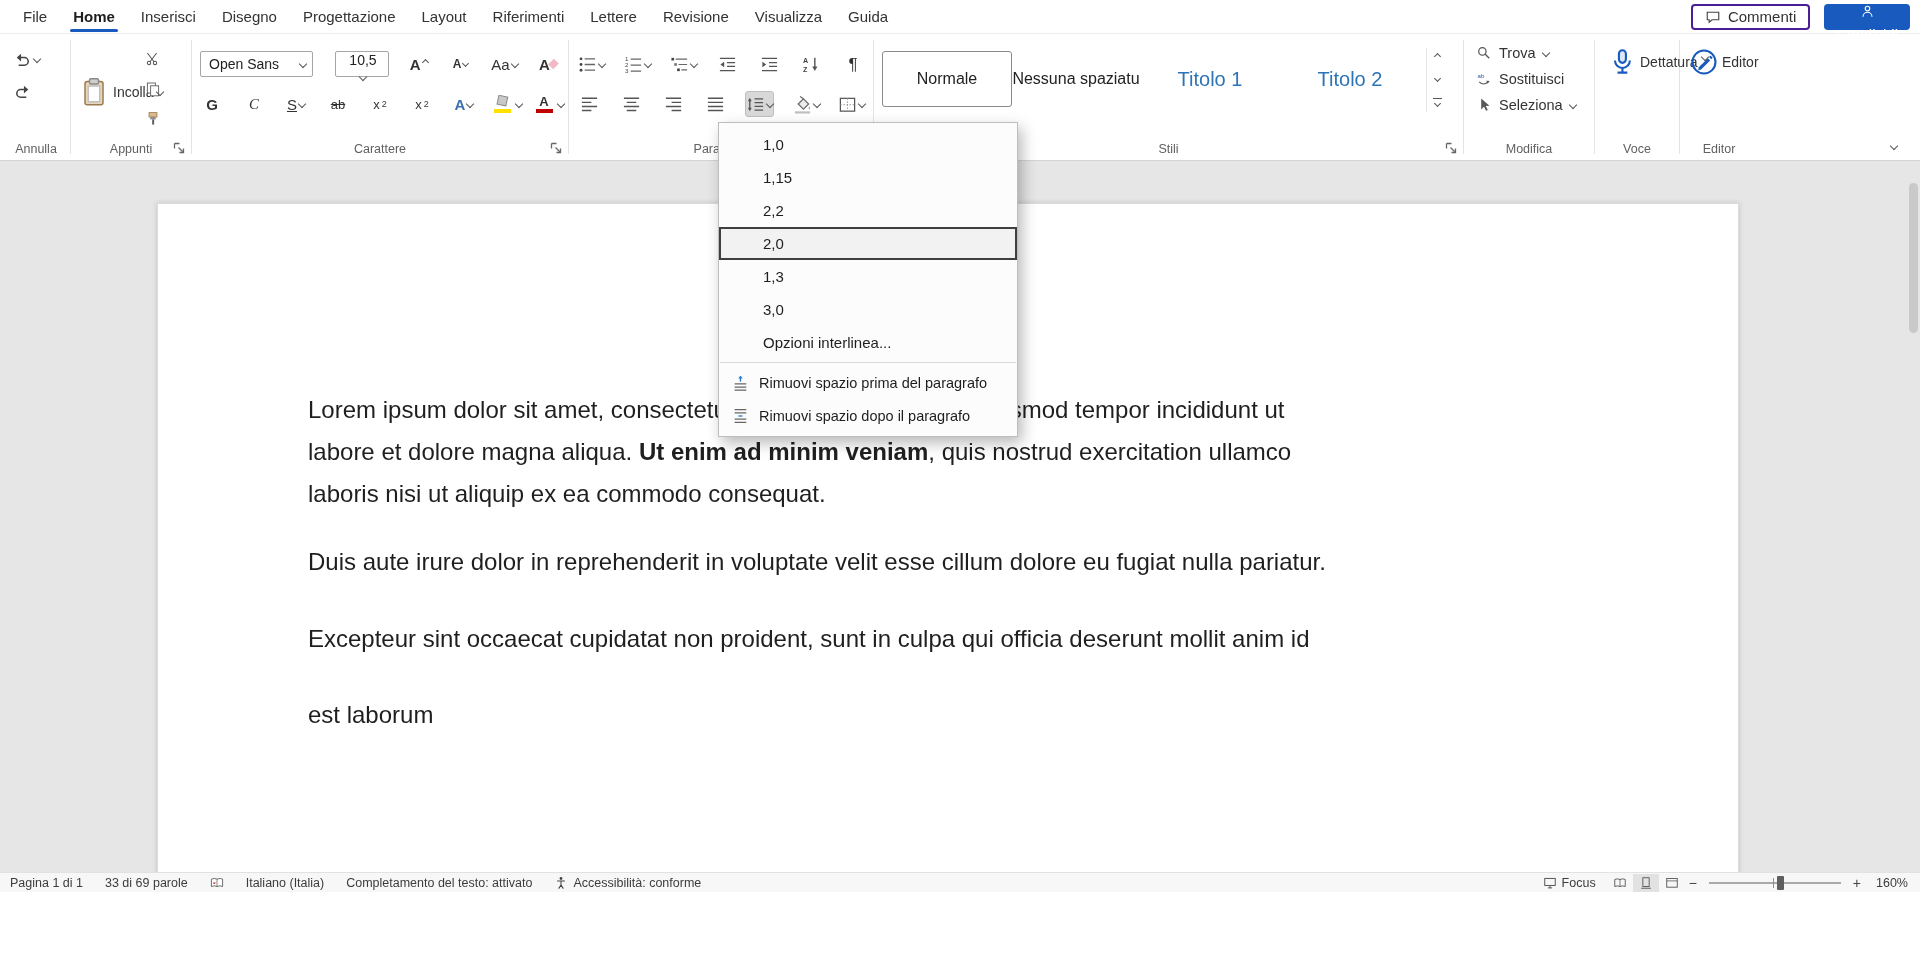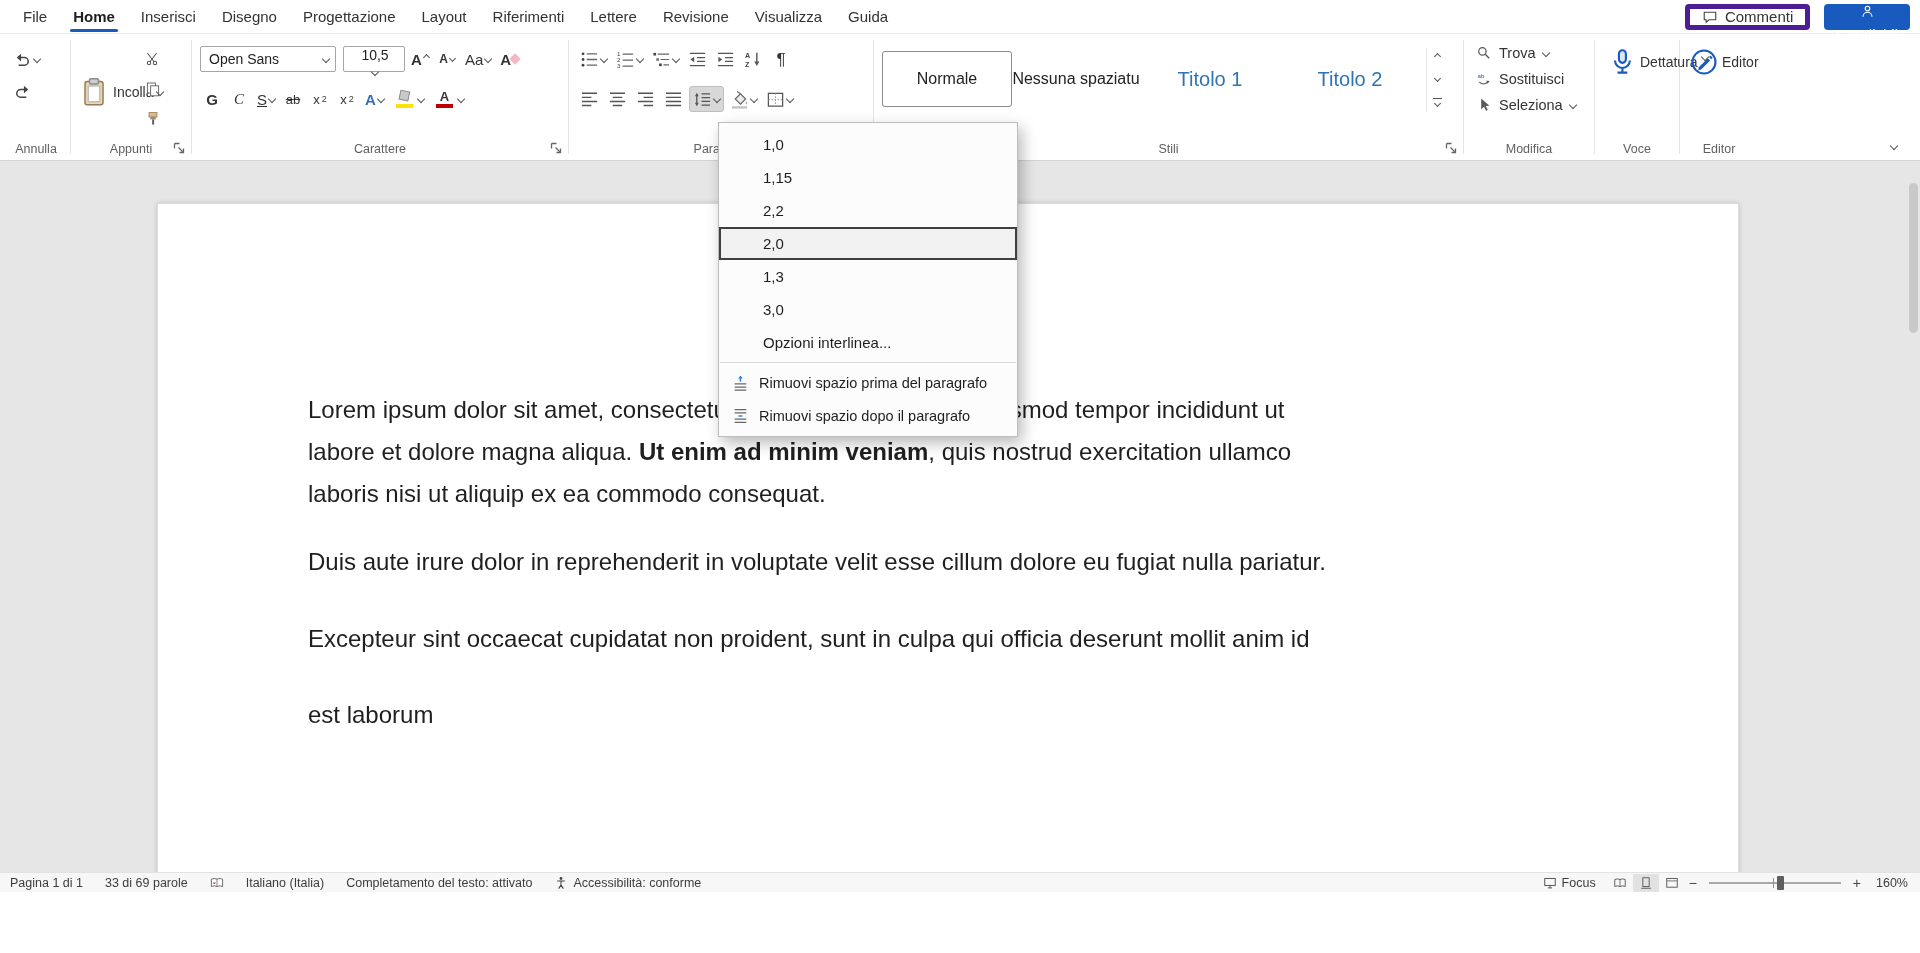--- a/index.html
+++ b/index.html
@@ -5,33 +5,33 @@
   *{margin:0;padding:0;box-sizing:border-box;font-family:"Liberation Sans",sans-serif;}
   html,body{width:1920px;height:953px;overflow:hidden;background:#fff;}
   .app{position:relative;width:1920px;height:892px;background:#fff;overflow:hidden;}
 
   
   .titlebar{height:34px;display:flex;align-items:center;padding:0 10px;background:#fff;border-bottom:1px solid #ececec;position:relative;}
   .tab{padding:0 13px;font-size:15px;color:#333;height:34px;display:flex;align-items:center;position:relative;cursor:pointer;}
   .tab.active{color:#1e1e1e;font-weight:700;}
   .tab.active::after{content:"";position:absolute;left:10px;right:10px;bottom:2px;height:3px;background:#185abd;border-radius:2px;}
   .tb-right{margin-left:auto;display:flex;align-items:center;gap:14px;}
-  .btn-comments{display:flex;align-items:center;gap:7px;border:5px solid #4c1d95;border-radius:4px;background:#fff;height:26px;padding:0 12px;font-size:15px;color:#333;}
+  .btn-comments{display:flex;align-items:center;gap:7px;border:2px solid #4c1d95;border-radius:4px;background:#fff;height:26px;padding:0 12px;font-size:15px;color:#333;}
   .btn-share{display:flex;align-items:center;gap:7px;border:none;border-radius:4px;background:#185abd;height:26px;padding:0 12px;font-size:15px;color:#fff;flex-direction:column;}
   .cv{width:6px;height:6px;border-right:1.4px solid #555;border-bottom:1.4px solid #555;transform:rotate(45deg);display:inline-block;flex:0 0 auto;}
   .cv.w{border-color:#fff;}
   .cv.up{transform:rotate(-135deg);}
 
   
   .ribbon{position:absolute;top:34px;left:0;right:0;height:127px;background:#fff;border-bottom:1px solid #d4d4d4;display:flex;padding:0 4px;}
   .rgroup{position:relative;display:flex;flex-direction:column;padding:12px 6px 24px;}
   .glabel{position:absolute;bottom:4px;left:0;right:0;text-align:center;font-size:12.5px;color:#616161;white-space:nowrap;}
   .gsep{width:1px;background:#e4e4e4;margin:6px 2px;}
   .launcher{position:absolute;right:3px;bottom:5px;width:14px;height:14px;color:#666;}
-  .crow{display:flex;align-items:flex-start;gap:3px;height:31px;}
+  .crow{display:flex;align-items:flex-end;gap:18px;height:31px;}
   .crow + .crow{margin-top:9px;}
   .sbtn{height:26px;min-width:24px;padding:0 3px;display:flex;align-items:center;justify-content:center;border-radius:3px;color:#3a3a3a;font-size:15px;gap:2px;background:transparent;border:none;}
   .sbtn.active{background:#d8d8d8;border:1px solid #bfbfbf;}
   .glyph{font-size:15px;color:#333;line-height:1;}
   .ic{width:19px;height:19px;color:#444;flex:0 0 auto;}
   .bigbtn{display:flex;flex-direction:row;align-items:center;justify-content:flex-start;gap:4px;width:58px;padding-top:2px;font-size:14px;color:#333;background:none;border:none;}
   .combo{display:flex;align-items:center;justify-content:space-between;border:1px solid #a6a6a6;background:#fff;height:26px;border-radius:2px;font-size:14px;color:#222;padding:0 6px 0 8px;gap:6px;}
 
   .fontsel{width:136px;}
   .sizesel{width:62px;margin-left:4px;flex-direction:column;}

